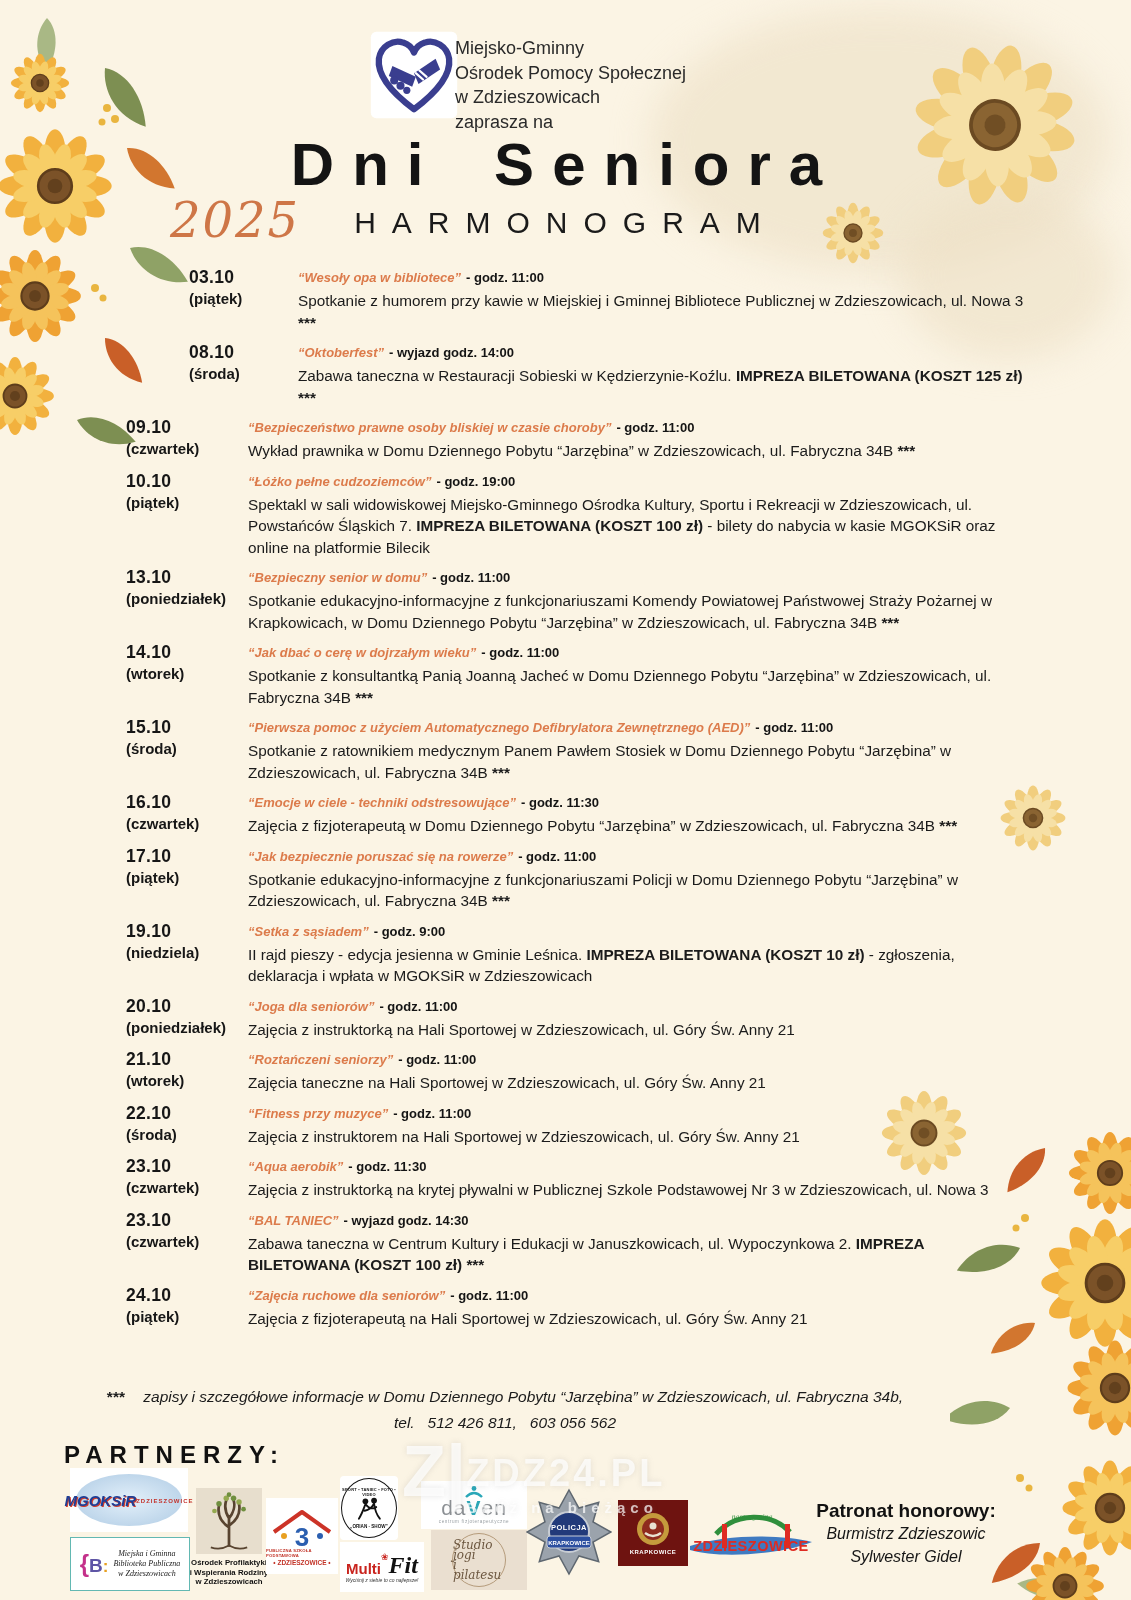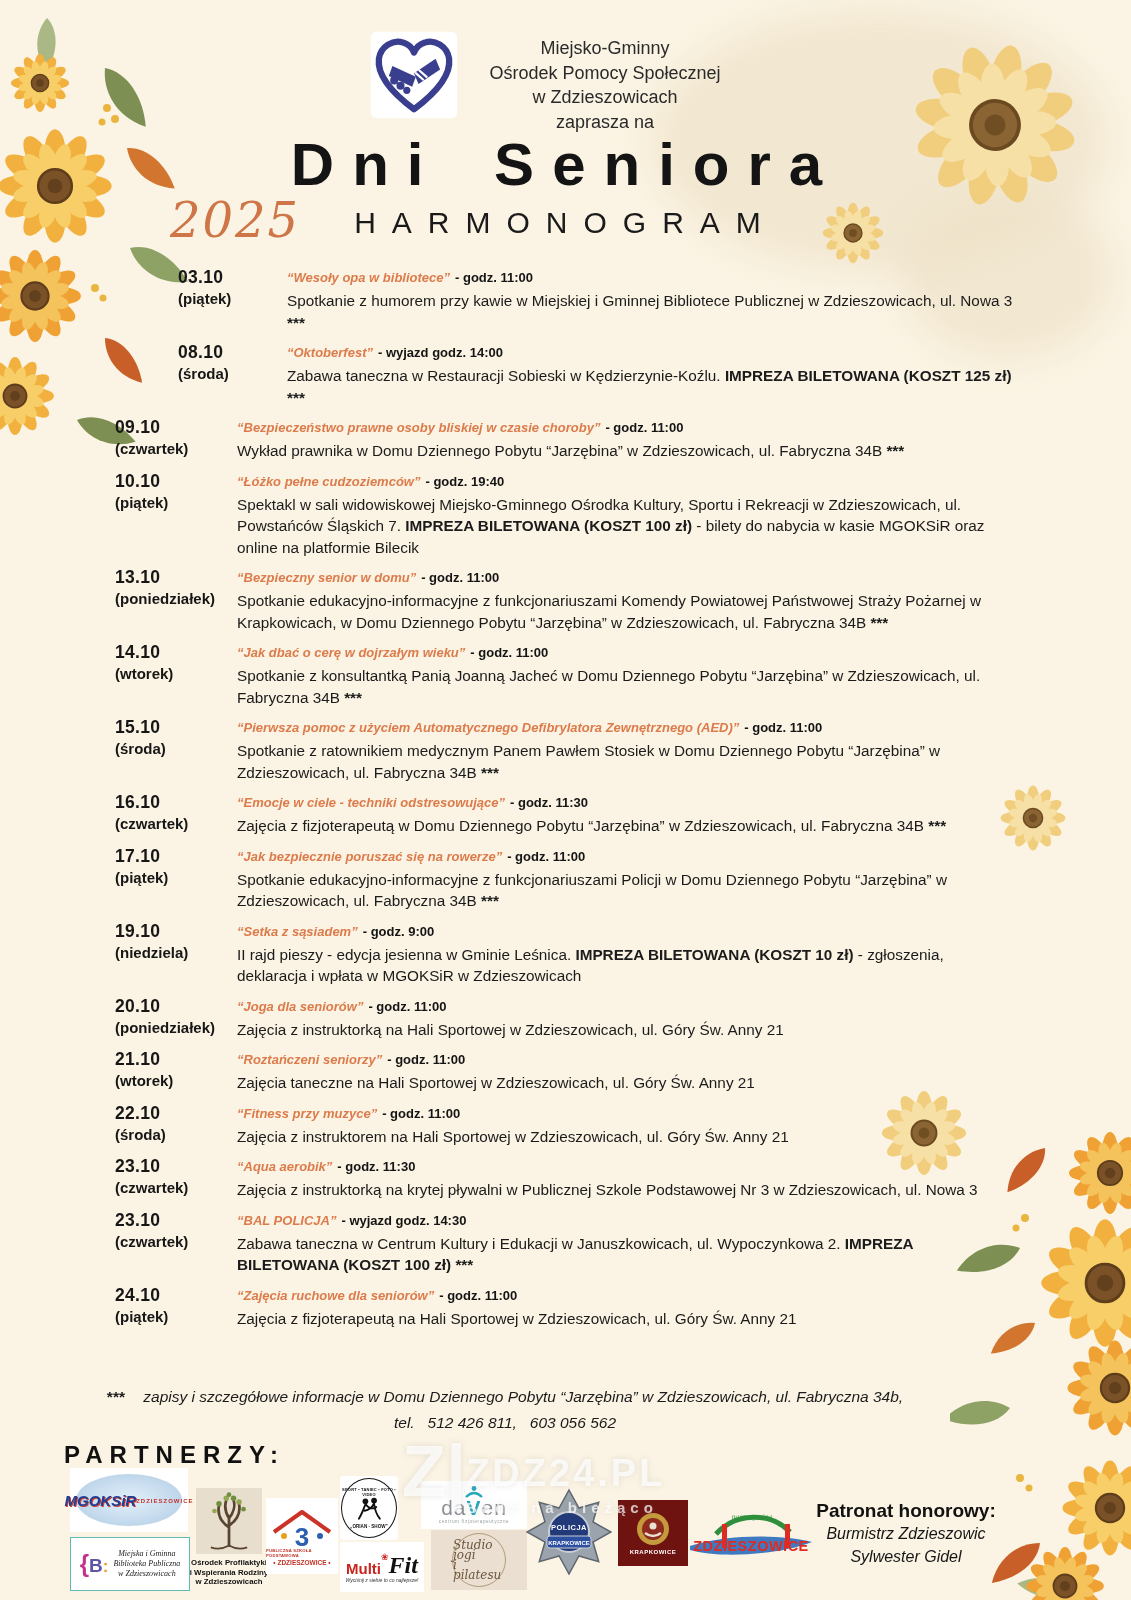--- a/index.html
+++ b/index.html
@@ -7,31 +7,31 @@
         font-family:"Liberation Sans",sans-serif;color:#161616}
   .blob{position:absolute;border-radius:50%;background:rgba(236,223,197,.6);filter:blur(18px)}
   #blob1{left:650px;top:8px;width:460px;height:265px}
   #blob2{left:900px;top:190px;width:215px;height:170px}
   .decor{position:absolute;pointer-events:none}
   .sf-pale{--p1:#F1CE7E;--p2:#F6E0A6;--c1:#8A6432;--c2:#6B4A22}
   .sf-deep{--p1:#EFA233;--p2:#F5C35B}
 
   
   #org-logo{position:absolute;left:366px;top:30px;width:96px;height:90px}
-  #org-block{position:absolute;left:455px;top:36px;width:300px;text-align:center;
+  #org-block{position:absolute;left:455px;top:36px;width:300px;text-align:left;
              font-size:18px;line-height:24.5px;color:#2A2A2A}
   #poster-title{position:absolute;left:0;top:130px;width:1131px;text-align:center;
                 font-size:60px;font-weight:800;letter-spacing:18px;word-spacing:18px;color:#141414}
   #poster-subtitle{position:absolute;left:0;top:206px;width:1131px;text-align:center;
                    font-size:30px;font-weight:500;letter-spacing:16px;color:#1A1A1A}
   #year-label{position:absolute;left:170px;top:192px;font-family:"DejaVu Serif",serif;
               font-style:italic;font-size:48px;letter-spacing:2px;color:#CE7647}
 
   
-  #event-list{position:absolute;left:115px;top:266px;width:906px}
+  #event-list{position:absolute;left:126px;top:266px;width:906px}
   .event-row{display:flex;margin-bottom:8px}
   .event-row:nth-child(-n+2){padding-left:63px}
   .event-row:nth-child(-n+2) .date-col{width:109px}
   .date-col{width:122px;flex:none}
   .edate{font-size:17.5px;font-weight:800;line-height:23px;letter-spacing:.3px}
   .eday{font-size:15px;font-weight:700;line-height:20px}
   .title-line{font-size:13px;line-height:24px}
   .etitle{color:#DC7B4B;font-weight:800;font-style:italic}
   .etime{font-weight:800;margin-left:5px;color:#141414}
   .edesc{font-size:15.3px;line-height:21.5px;max-width:748px;color:#1B1B1B}
@@ -250,21 +250,21 @@
       </div>
     </div>
 
     <div class="event-row">
       <div class="date-col">
         <div class="edate">10.10</div>
         <div class="eday">(piątek)</div>
       </div>
       <div class="body">
         <div class="title-line">
-          <span class="etitle">“Łóżko pełne cudzoziemców”</span><span class="etime">- godz. 19:40</span>
+          <span class="etitle">“Łóżko pełne cudzoziemców”</span><span class="etime">- godz. 19:00</span>
         </div>
         <div class="edesc"><span>Spektakl w sali widowiskowej Miejsko-Gminnego Ośrodka Kultury, Sportu i Rekreacji w Zdzieszowicach, ul. Powstańców Śląskich 7. </span><span class="bold">IMPREZA BILETOWANA (KOSZT 100 zł)</span><span> - bilety do nabycia w kasie MGOKSiR oraz online na platformie Bilecik</span></div>
       </div>
     </div>
 
     <div class="event-row">
       <div class="date-col">
         <div class="edate">13.10</div>
         <div class="eday">(poniedziałek)</div>
       </div>
@@ -393,21 +393,21 @@
       </div>
     </div>
 
     <div class="event-row">
       <div class="date-col">
         <div class="edate">23.10</div>
         <div class="eday">(czwartek)</div>
       </div>
       <div class="body">
         <div class="title-line">
-          <span class="etitle">“BAL POLICJA”</span><span class="etime">- wyjazd godz. 14:30</span>
+          <span class="etitle">“BAL TANIEC”</span><span class="etime">- wyjazd godz. 14:30</span>
         </div>
         <div class="edesc"><span>Zabawa taneczna w Centrum Kultury i Edukacji w Januszkowicach, ul. Wypoczynkowa 2. </span><span class="bold">IMPREZA BILETOWANA (KOSZT 100 zł) ***</span></div>
       </div>
     </div>
 
     <div class="event-row">
       <div class="date-col">
         <div class="edate">24.10</div>
         <div class="eday">(piątek)</div>
       </div>

